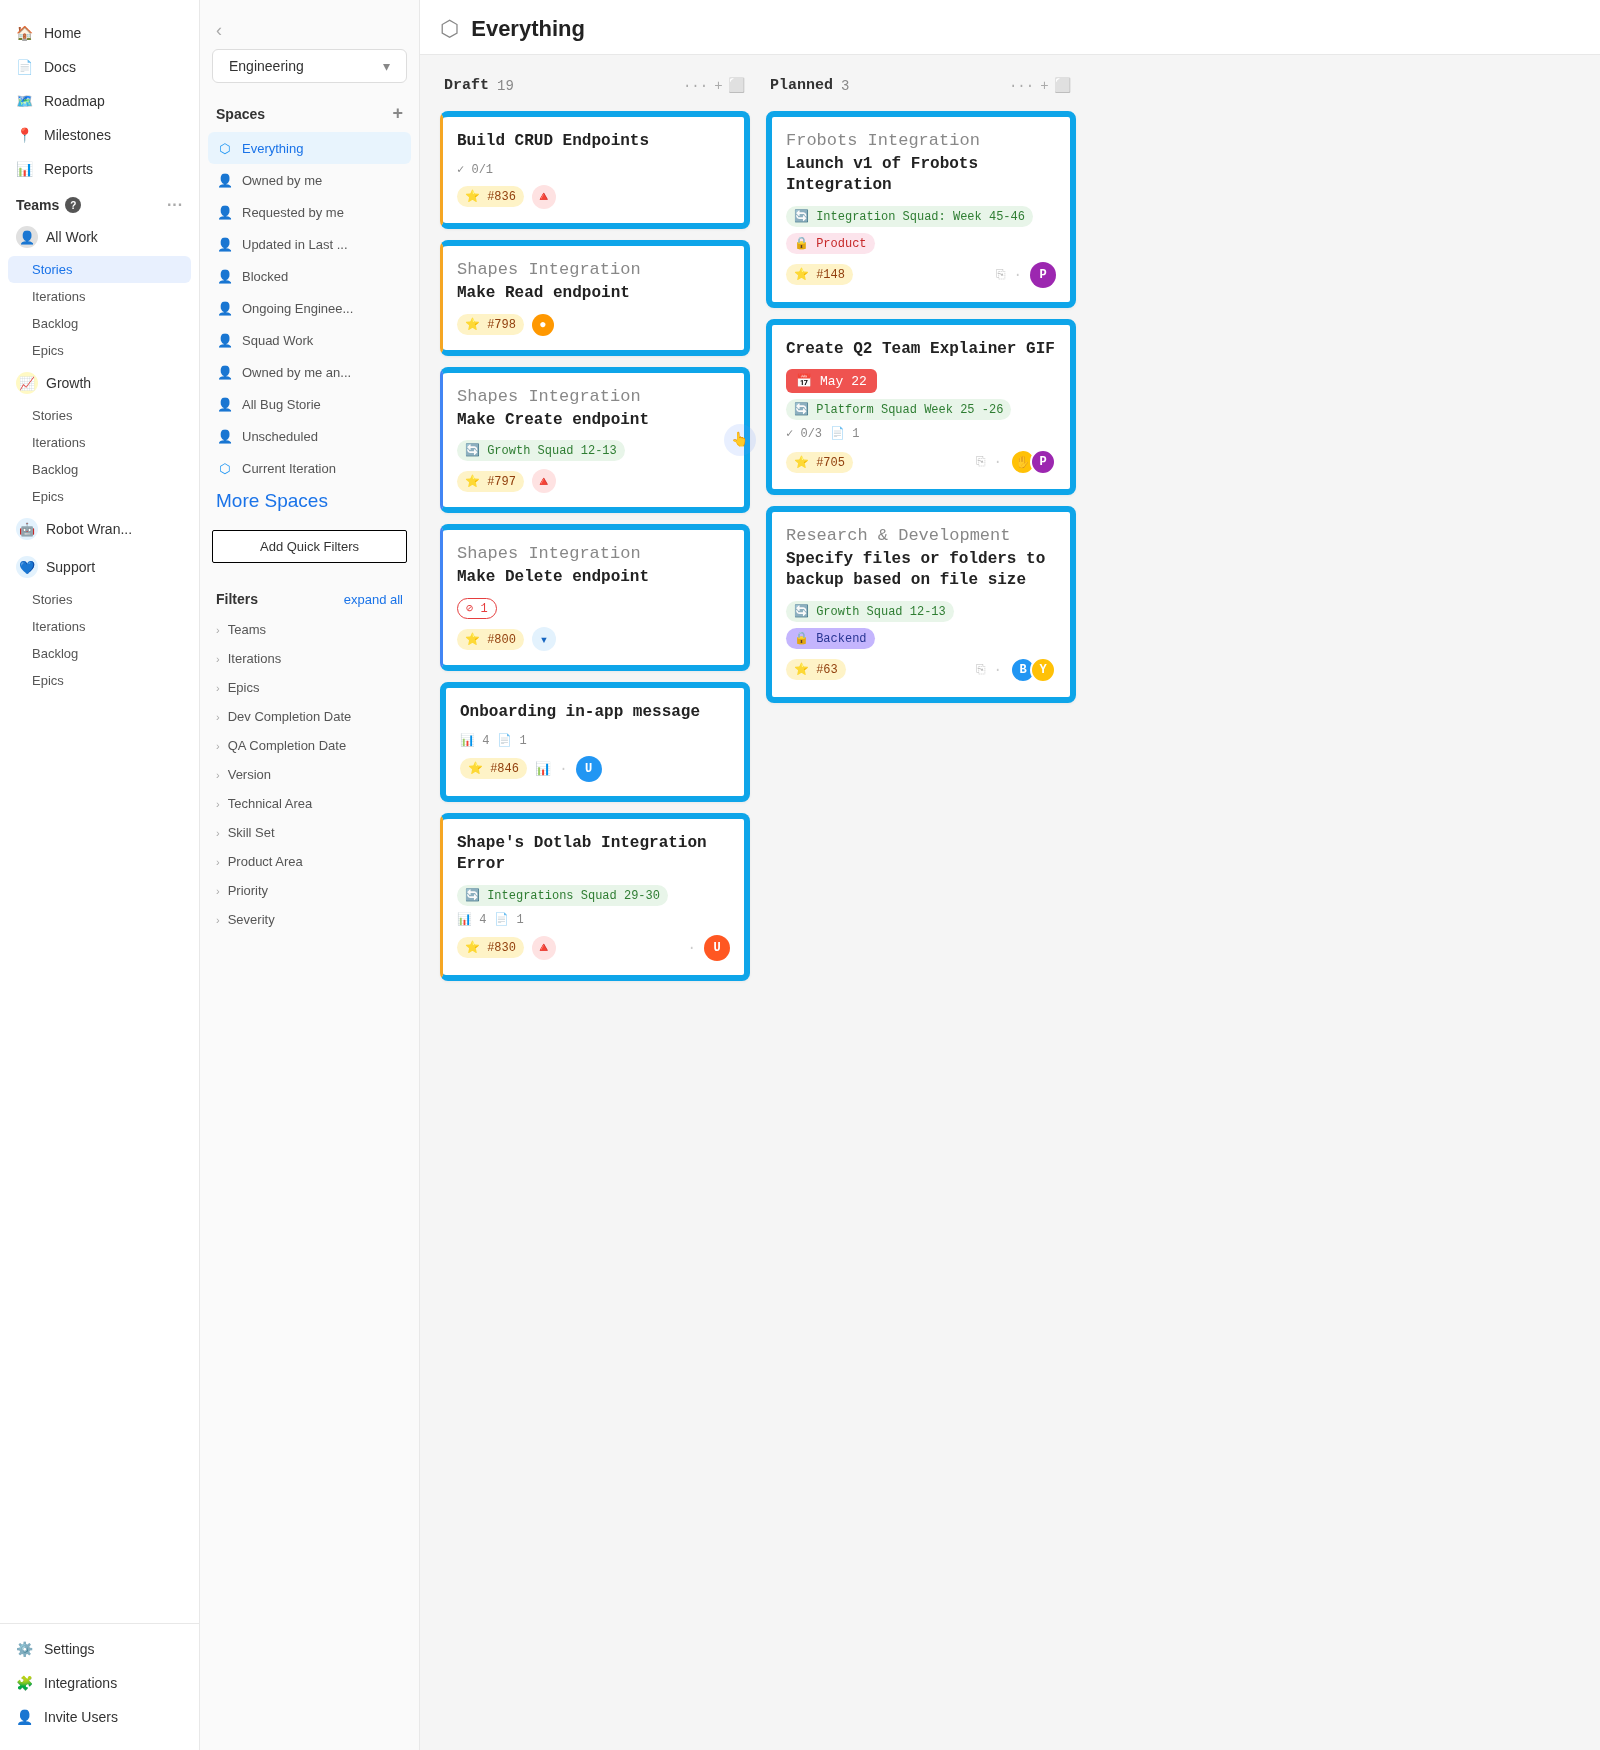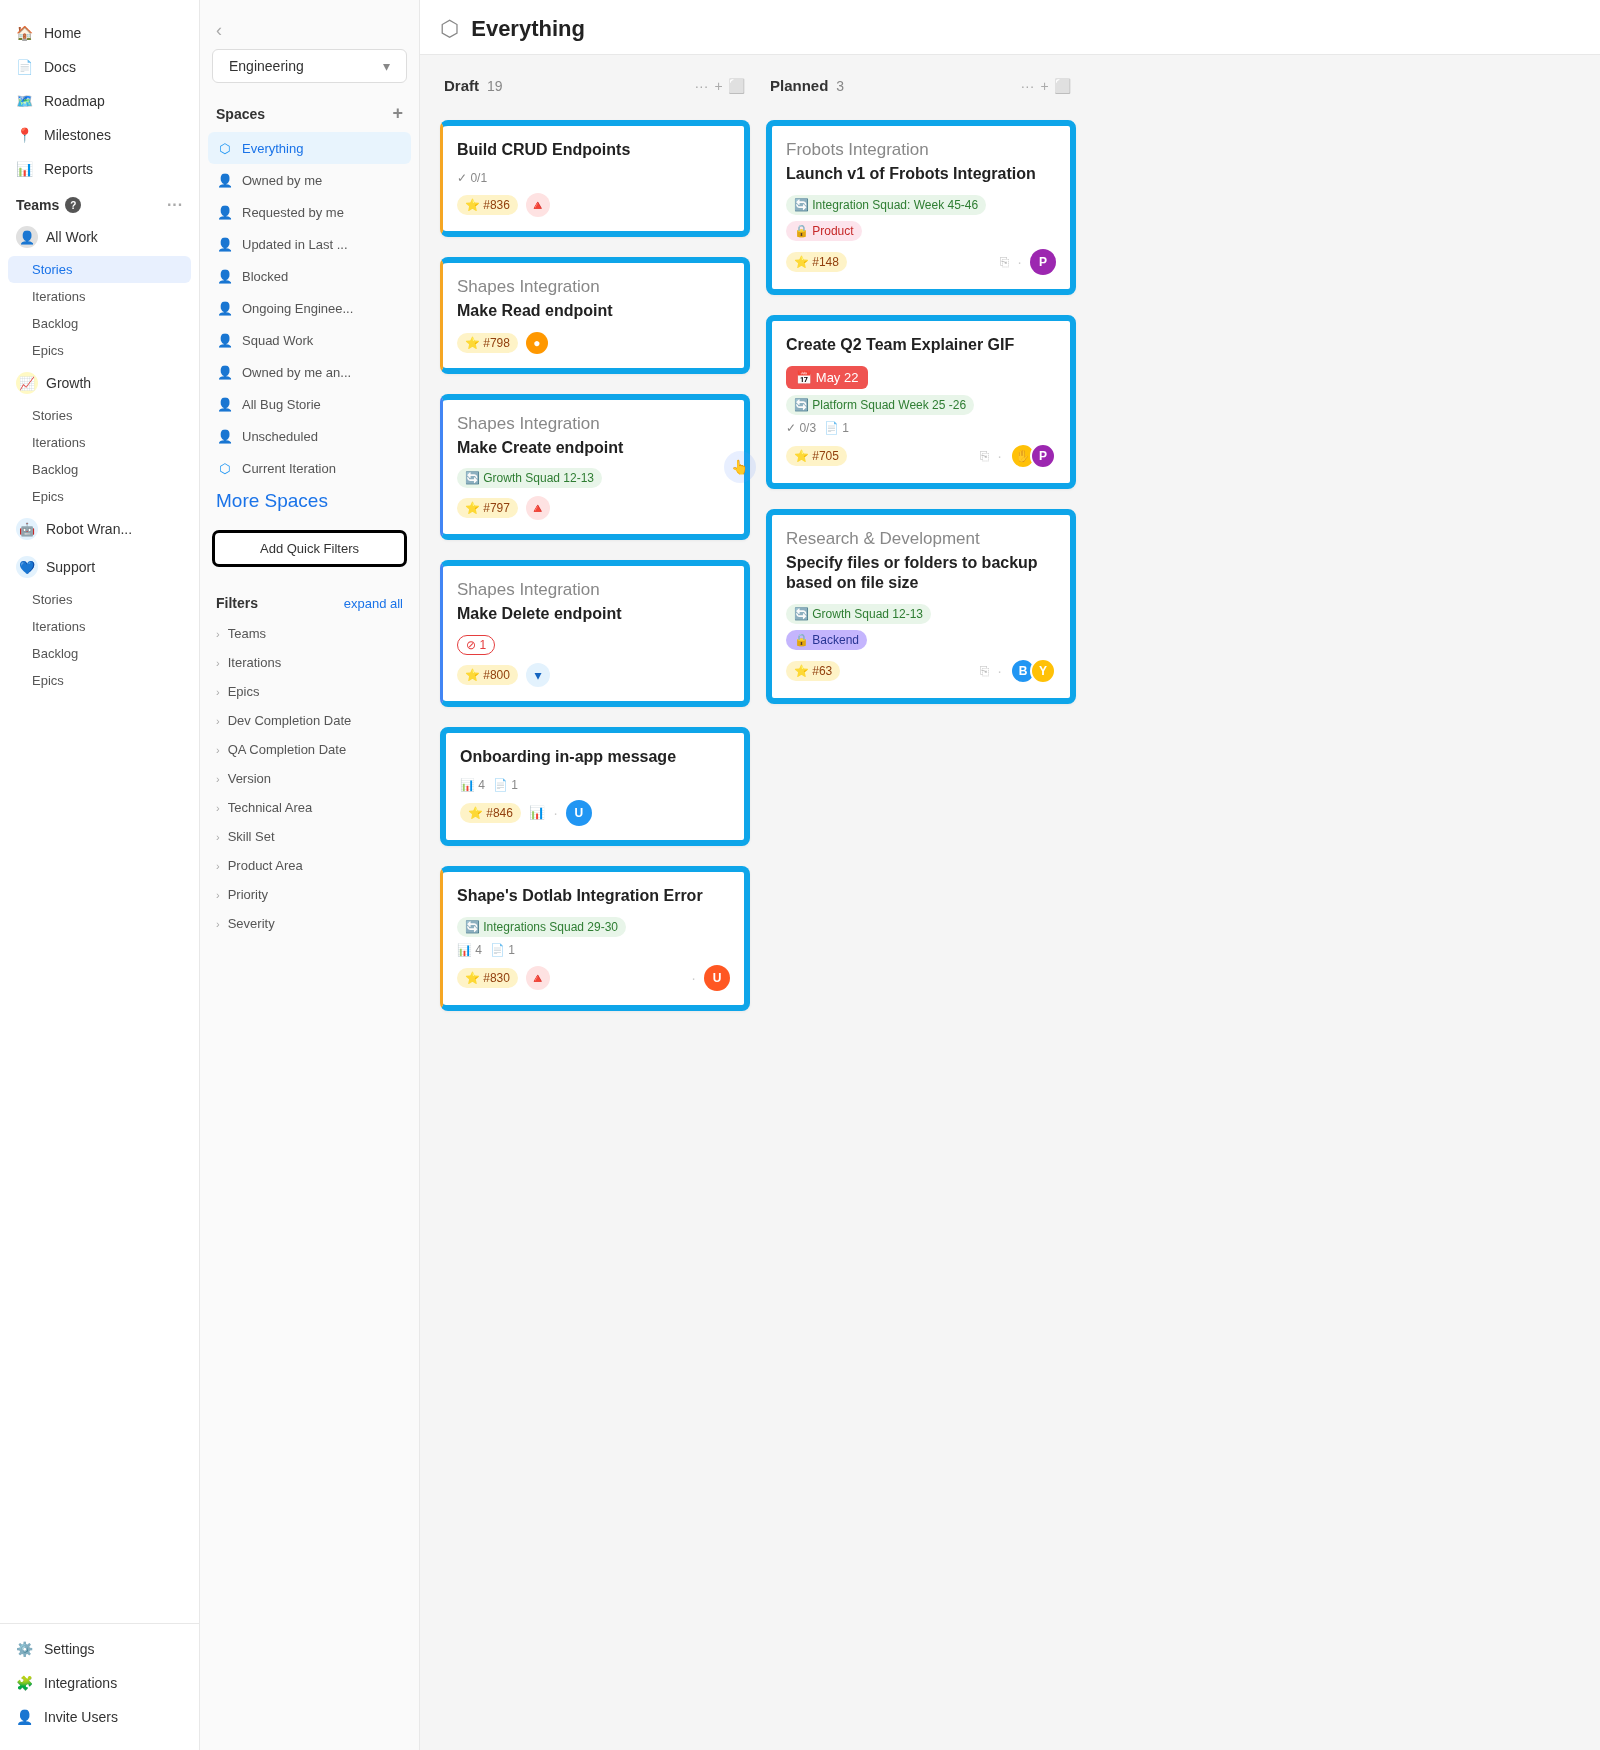--- a/index.html
+++ b/index.html
@@ -101,22 +101,22 @@
     .more-spaces {
       padding: 6px 16px;
       color: #1a73e8;
       cursor: pointer;
       font-size: 19px;
       font-weight: 500;
     }
     .add-filters-btn {
       margin: 12px;
       padding: 8px 12px;
-      border: 3px solid #000000;
-      border-radius: 7px;
+      border: 1px solid #000000;
+      border-radius: 2px;
       background: #fff;
       cursor: pointer;
       text-align: center;
       font-size: 13px;
       color: #333;
     }
     .filters-section { padding: 8px 0; }
     .filters-title {
       display: flex; align-items: center; justify-content: space-between;
       padding: 8px 16px;
@@ -155,21 +155,22 @@
       gap: 16px;
       padding: 16px 20px;
       overflow-x: auto;
       flex: 1;
     }
     .board-column {
       width: 310px;
       flex-shrink: 0;
       display: flex;
       flex-direction: column;
-      gap: 20px;
+      gap: 11px;
+      font-family: Liberation Mono, monospace;
     }
     .column-header {
       display: flex; align-items: center; gap: 8px;
       padding: 6px 4px;
     }
     .column-title { font-weight: 600; font-size: 15px; color: #333; }
     .column-count { font-size: 14px; color: #888; font-weight: 400; }
     .column-actions { margin-left: auto; display: flex; gap: 6px; align-items: center; color: #aaa; cursor: pointer; }
 
     

